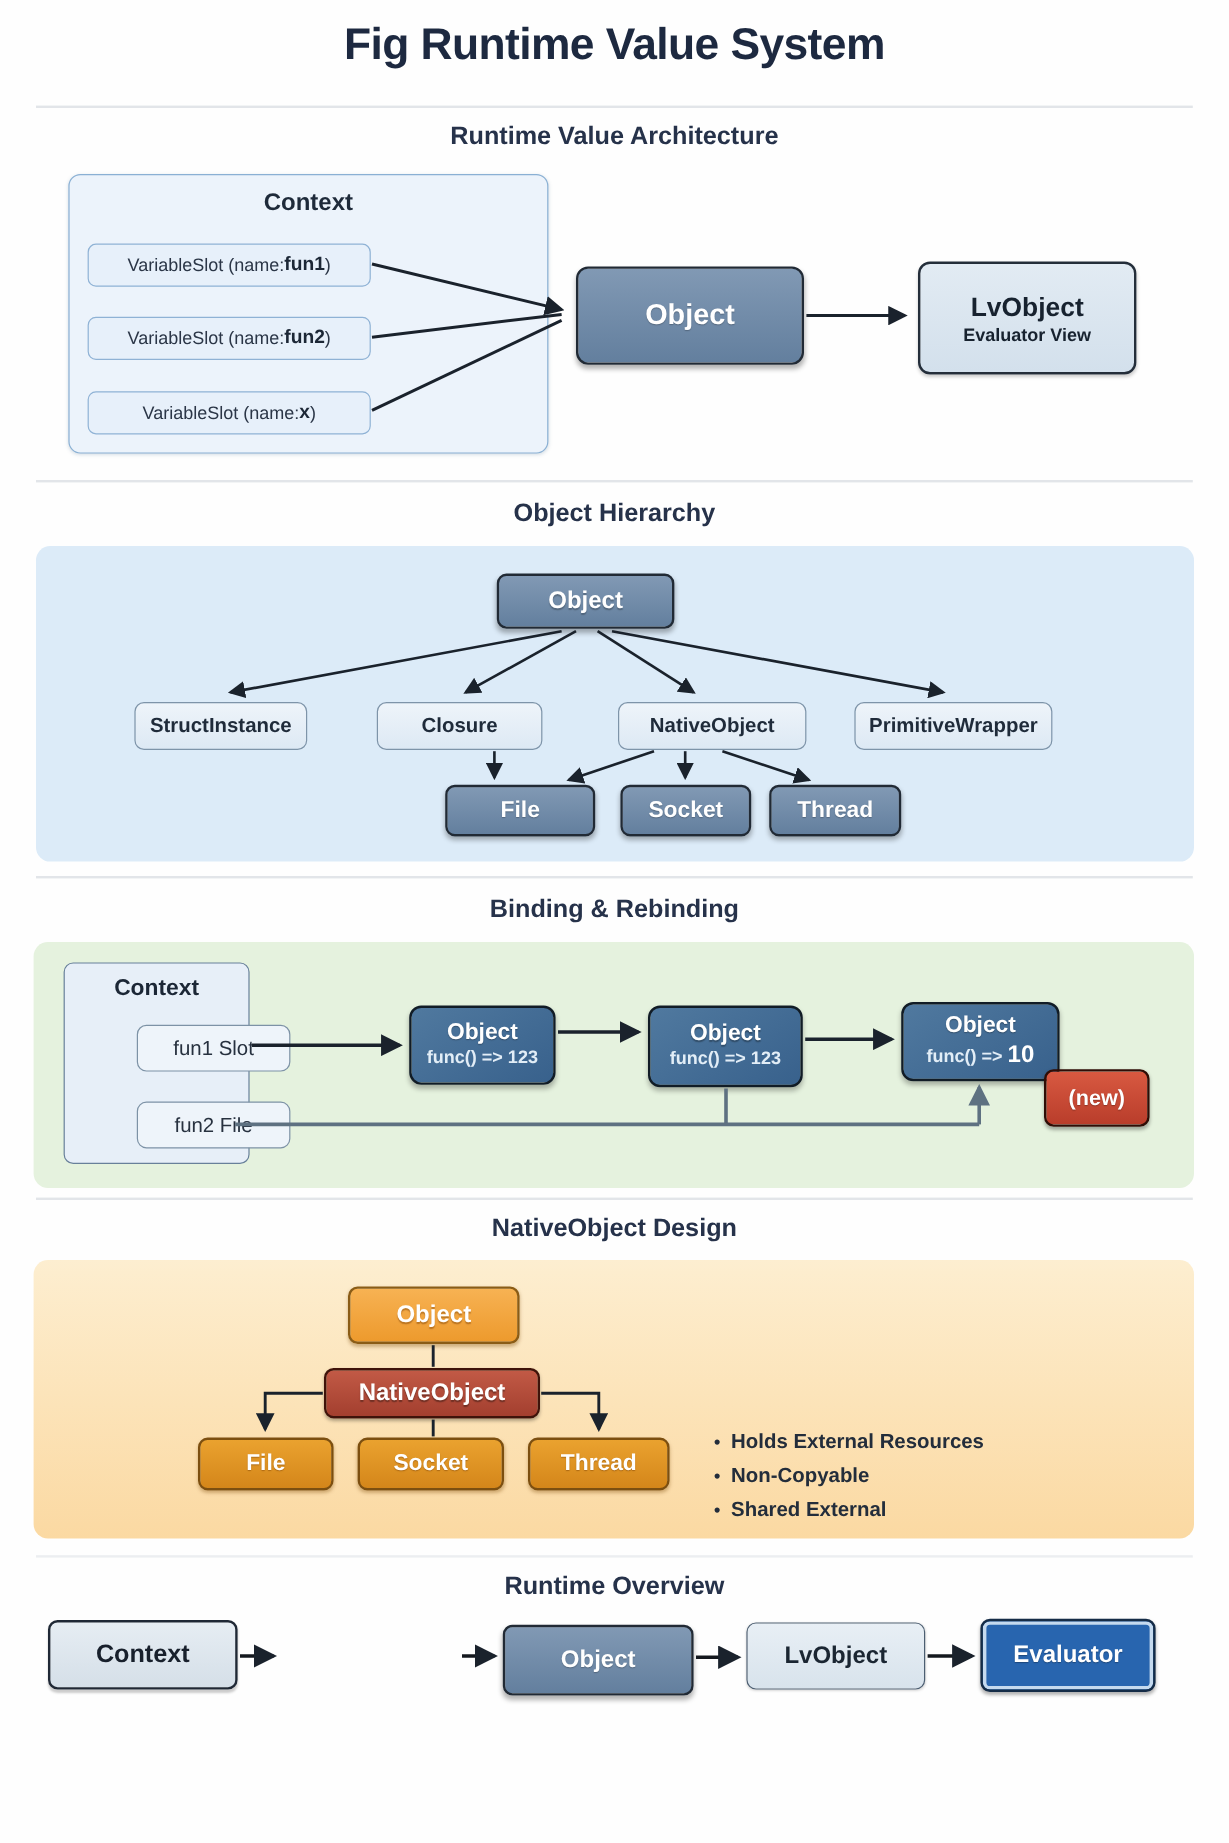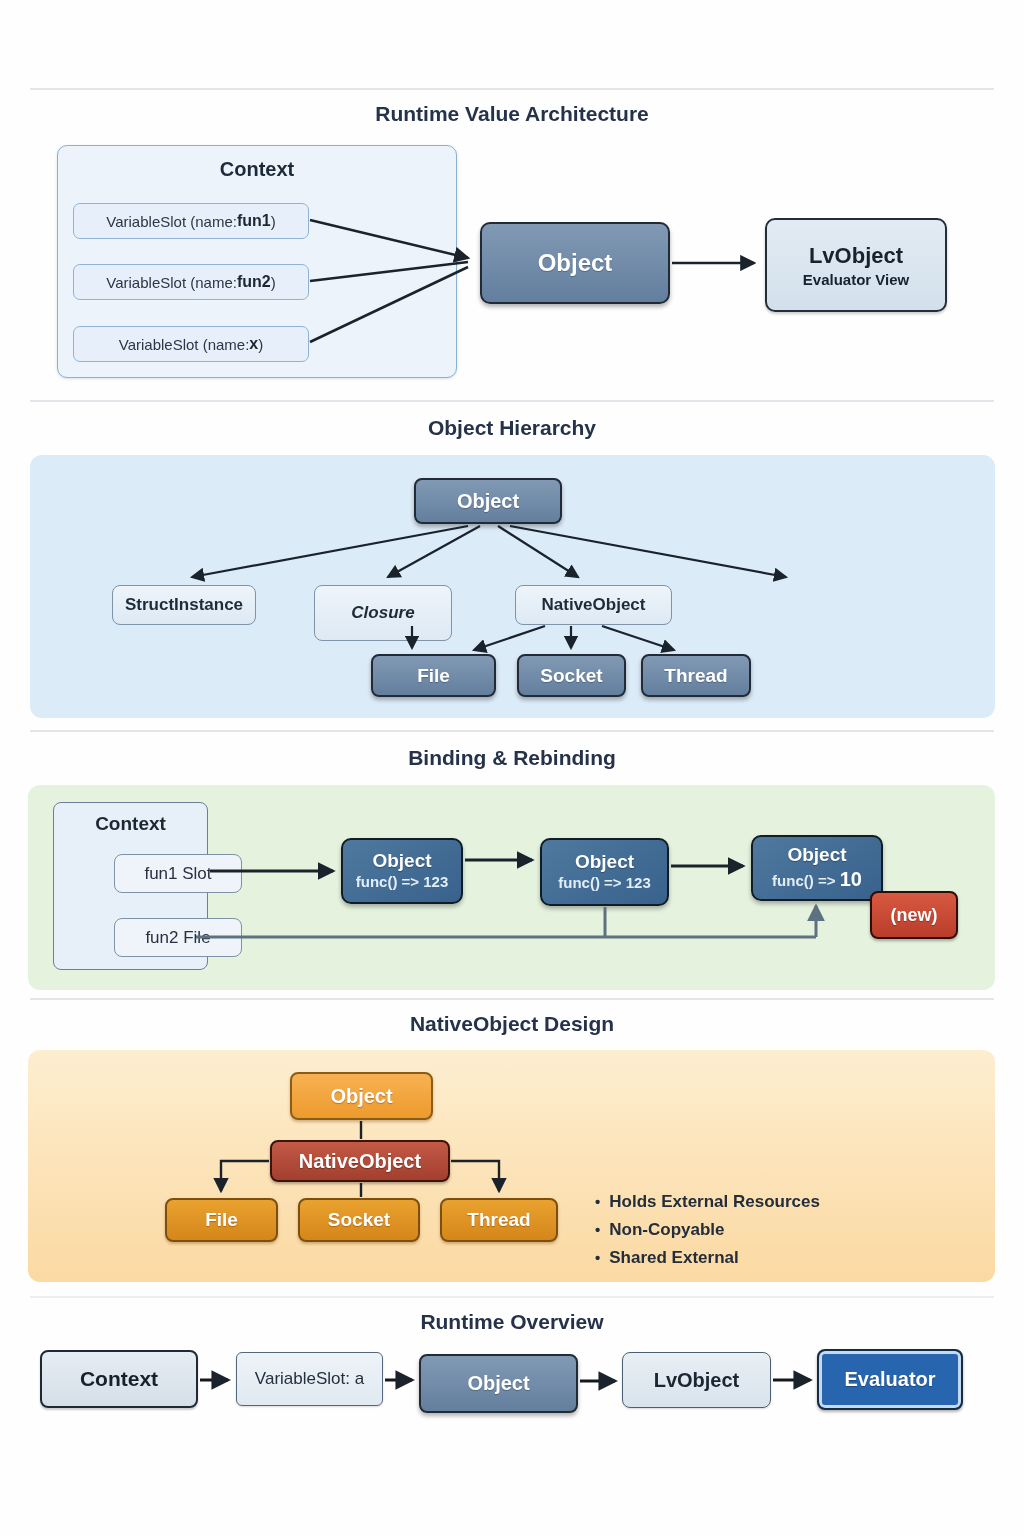--- a/index.html
+++ b/index.html
@@ -69,20 +69,21 @@
     font-weight:700; box-shadow:inset 0 0 0 3px rgba(225,238,250,0.85), 0 2px 3px rgba(0,0,0,0.3);
     text-shadow:0 1px 1px rgba(0,0,0,0.3); }
 
   svg.overlay { position:absolute; left:0; top:0; pointer-events:none; }
 </style>
 </head>
 <body>
 
 <div id="page">
 
+  <div class="abs page-title">Fig Runtime Value System</div>
   <div class="abs divider" style="top:88px;"></div>
 
   <div class="abs sec-heading" style="top:102px;">Runtime Value Architecture</div>
 
   <div class="abs ctx1" style="left:57px; top:145px; width:400px; height:233px;">
     <div class="abs ctx1-label">Context</div>
     <div class="abs vslot fc" style="left:15px; top:57px; width:236px; height:36px;">
       <span>VariableSlot (name: </span>
         <b>fun1</b>
         <span>)</span>
@@ -107,22 +108,23 @@
   </div>
 
   <div class="abs divider" style="top:400px;"></div>
   <div class="abs sec-heading" style="top:416px;">Object Hierarchy</div>
 
   <div class="abs panel panel-blue" style="left:30px; top:455px; width:965px; height:263px;"></div>
 
   <div class="abs n-steel fc" style="left:414px; top:478px; width:148px; height:46px; font-size:20px; border-radius:8px;">Object</div>
 
   <div class="abs n-light fc" style="left:112px; top:585px; width:144px; height:40px; font-size:17px;">StructInstance</div>
-  <div class="abs n-light fc" style="left:314px; top:585px; width:138px; height:56px; font-size:17px;font-style:italic;">Closure</div>
+  <div class="abs n-light fc" style="left:314px; top:585px; width:138px; height:40px; font-size:17px;">Closure</div>
   <div class="abs n-light fc" style="left:515px; top:585px; width:157px; height:40px; font-size:17px;">NativeObject</div>
+  <div class="abs n-light fc" style="left:712px; top:585px; width:165px; height:40px; font-size:17px;">PrimitiveWrapper</div>
 
   <div class="abs n-steel fc" style="left:371px; top:654px; width:125px; height:43px; font-size:19px; border-radius:8px;">File</div>
   <div class="abs n-steel fc" style="left:517px; top:654px; width:109px; height:43px; font-size:19px; border-radius:8px;">Socket</div>
   <div class="abs n-steel fc" style="left:641px; top:654px; width:110px; height:43px; font-size:19px; border-radius:8px;">Thread</div>
 
   <div class="abs divider" style="top:730px;"></div>
   <div class="abs sec-heading" style="top:746px;">Binding &amp; Rebinding</div>
 
   <div class="abs panel panel-green" style="left:28px; top:785px; width:967px; height:205px;"></div>
 
@@ -165,21 +167,20 @@
     <span class="dot">•</span><span>Non-Copyable</span>
   </div>
   <div class="abs bullet-line" style="left:595px; top:1248px;">
     <span class="dot">•</span><span>Shared External</span>
   </div>
 
   <div class="abs divider" style="top:1296px; background:#eceef1;"></div>
   <div class="abs sec-heading" style="top:1310px;">Runtime Overview</div>
 
   <div class="abs n-gray fc" style="left:40px; top:1350px; width:158px; height:58px; font-size:21px;">Context</div>
-  <div class="abs n-vsa fc" style="left:236px; top:1352px; width:147px; height:54px; font-size:17px;">VariableSlot: a</div>
   <div class="abs n-steel fc" style="left:419px; top:1354px; width:159px; height:59px; font-size:20px; border-radius:8px;">Object</div>
   <div class="abs n-lvo5 fc" style="left:622px; top:1352px; width:149px; height:56px; font-size:20px;">LvObject</div>
   <div class="abs n-eval fc" style="left:817px; top:1349px; width:146px; height:61px; font-size:20px;">Evaluator</div>
 
   <svg class="overlay" width="1024" height="1536" viewBox="0 0 1024 1536">
     <defs>
       <marker id="ah-black" viewBox="0 0 10 10" refX="8.5" refY="5" markerWidth="6.5" markerHeight="6.5" orient="auto">
         <path d="M0,0 L10,5 L0,10 z" fill="#1a222c"></path>
       </marker>
       <marker id="ah-gray" viewBox="0 0 10 10" refX="8.5" refY="5" markerWidth="6" markerHeight="6" orient="auto">

